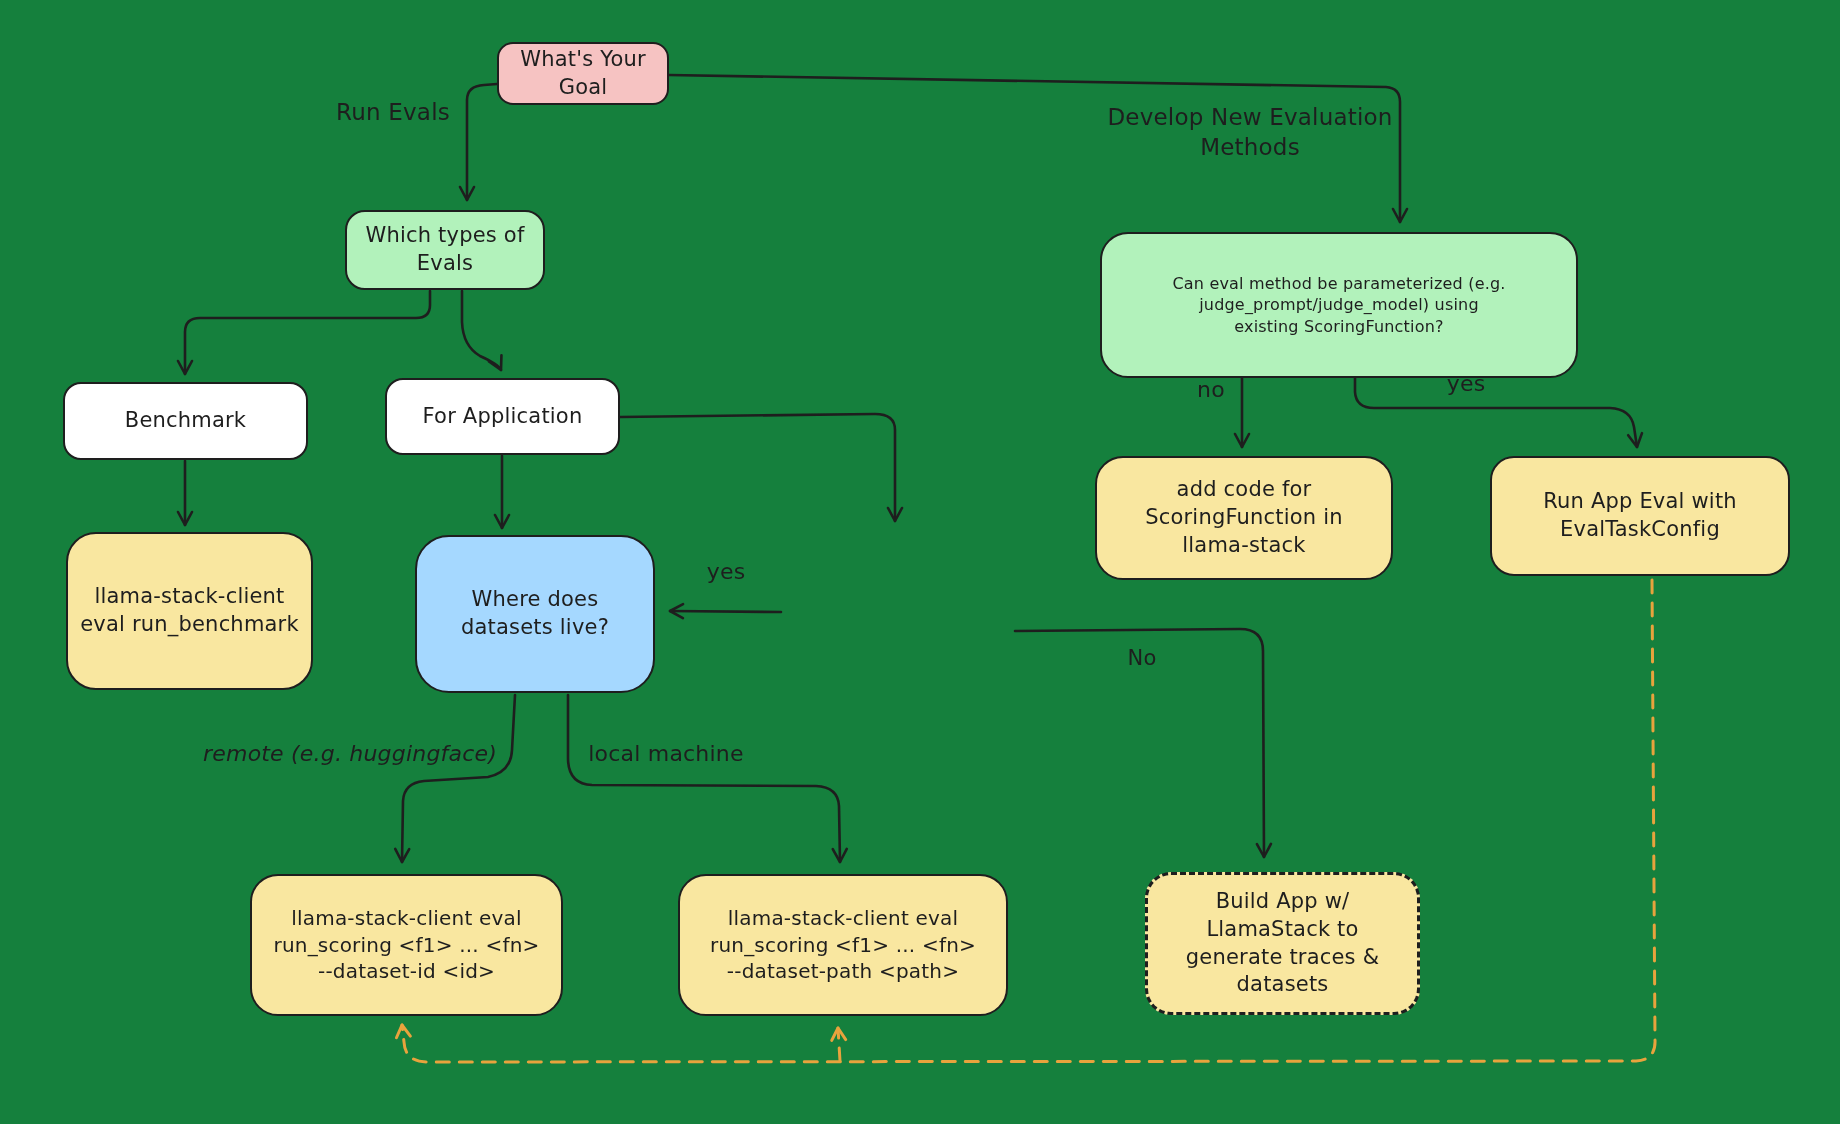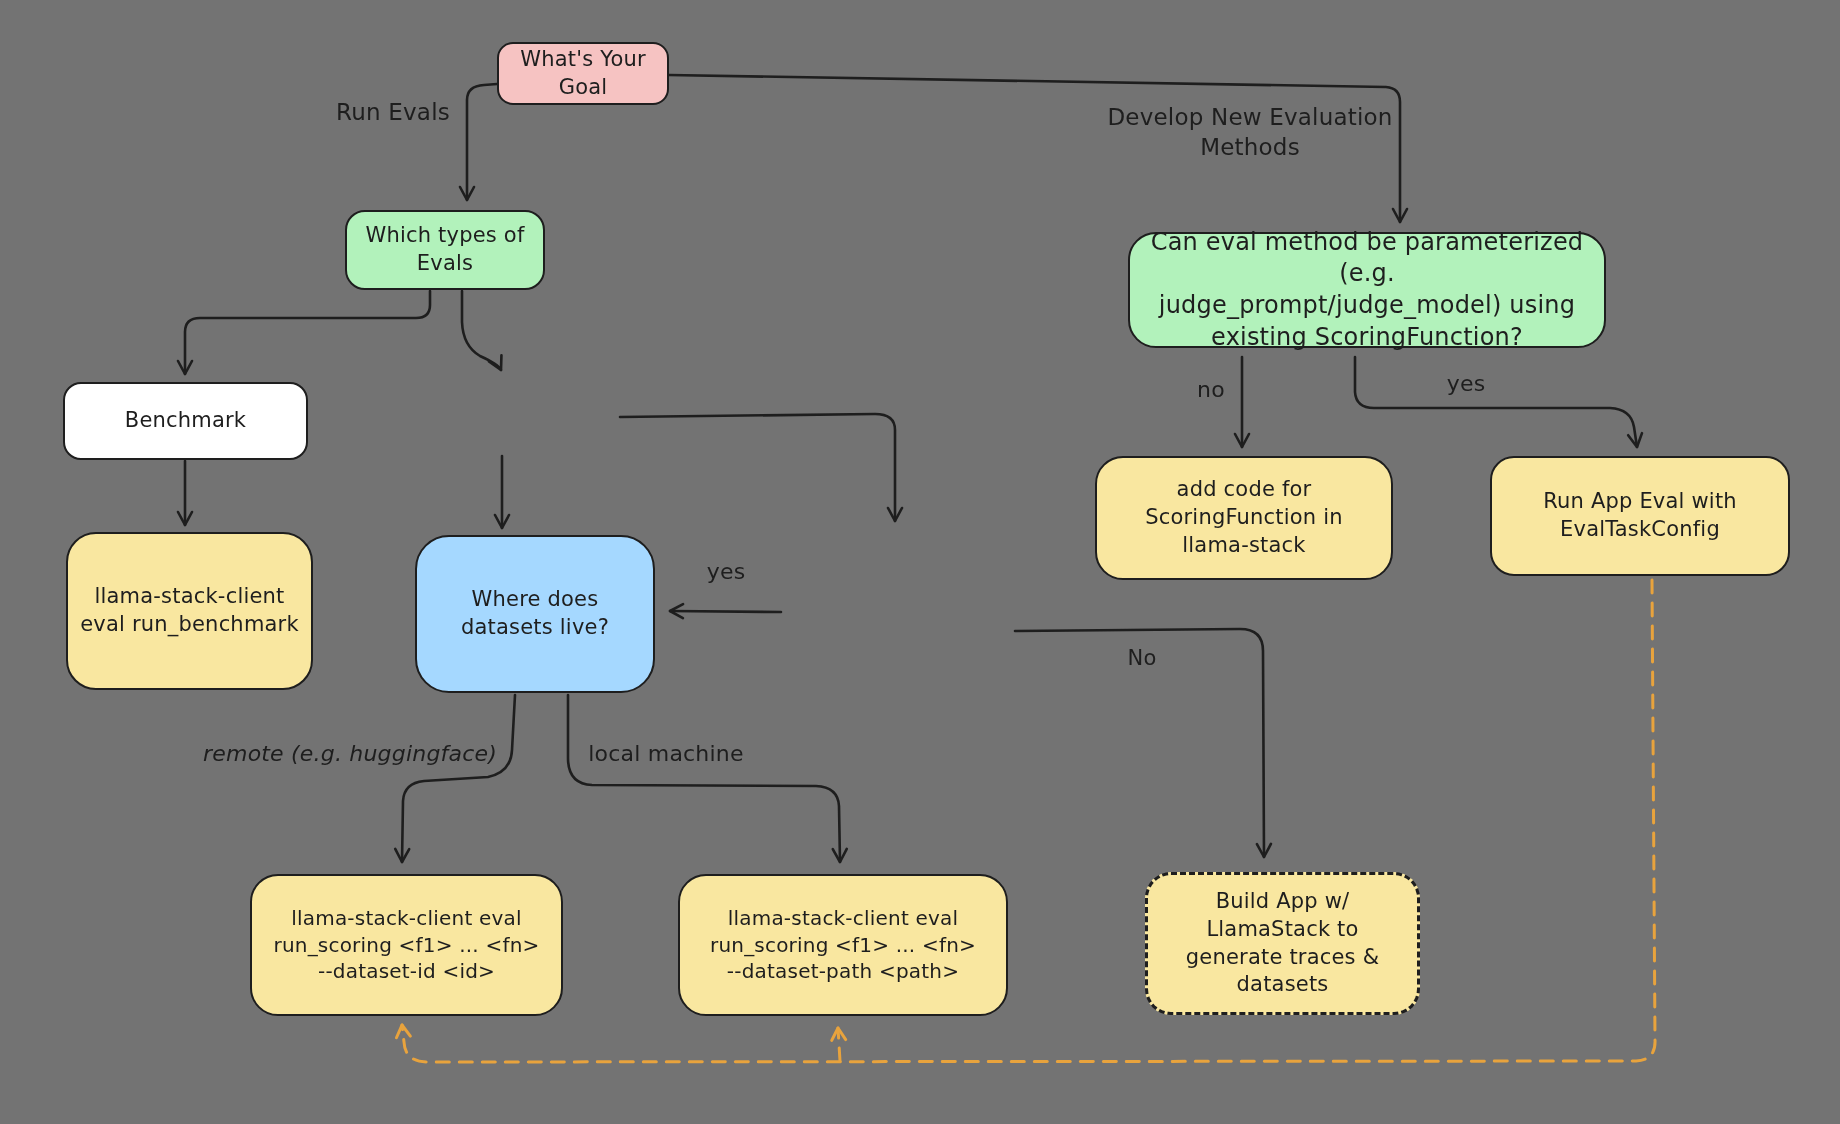--- a/index.html
+++ b/index.html
@@ -1,32 +1,32 @@
 <!DOCTYPE html>
 <html><head>
 <meta charset="utf-8">
 <style>
   html,body{margin:0;padding:0;background:#fcfcfa;}
-  #canvas{position:relative;width:1840px;height:1124px;background:#737373;overflow:hidden;
+  #canvas{position:relative;width:1840px;height:1124px;background:#15803d;overflow:hidden;
           font-family:"DejaVu Sans","Liberation Sans",sans-serif;color:#1e1e1e;}
   #edges{position:absolute;left:0;top:0;z-index:1;}
   .node{position:absolute;z-index:2;display:flex;align-items:center;justify-content:center;
         text-align:center;white-space:pre-line;border:2.6px solid #1e1e1e;border-radius:26px;
         font-size:21px;line-height:1.32;padding:4px 10px;box-sizing:border-box;letter-spacing:.2px;}
   .fill-pink{background:#f6c3c2;}
   .fill-green{background:#b2f2bb;}
   .fill-yellow{background:#f9e7a0;}
   .fill-blue{background:#a5d8ff;}
   .fill-white{background:#ffffff;}
   .elabel{position:absolute;z-index:2;white-space:pre-line;text-align:center;
           font-size:22px;line-height:1.3;letter-spacing:.2px;}
 
   #n-goal{left:497px;top:42px;width:172px;height:63px;border-radius:16px;}
   #n-which-types{left:345px;top:210px;width:200px;height:80px;border-radius:20px;}
-  #n-can-eval{left:1100px;top:232px;width:478px;height:116px;border-radius:28px;font-size:24px;margin-left:28px;}
+  #n-can-eval{left:1100px;top:232px;width:478px;height:146px;border-radius:28px;font-size:16px;}
   #n-benchmark{left:63px;top:382px;width:245px;height:78px;border-radius:18px;}
   #n-for-application{left:385px;top:378px;width:235px;height:77px;border-radius:18px;}
   #n-add-code{left:1095px;top:456px;width:298px;height:124px;border-radius:28px;}
   #n-run-app-eval{left:1490px;top:456px;width:300px;height:120px;border-radius:24px;}
   #n-run-benchmark{left:66px;top:532px;width:247px;height:158px;border-radius:30px;}
   #n-where-datasets{left:415px;top:535px;width:240px;height:158px;border-radius:34px;}
   #n-have-datasets{left:783px;top:530px;width:230px;height:157px;border-radius:34px;}
   #n-run-scoring-id{left:250px;top:874px;width:313px;height:142px;border-radius:28px;font-size:20px;}
   #n-run-scoring-path{left:678px;top:874px;width:330px;height:142px;border-radius:28px;font-size:20px;}
   #n-build-app{left:1145px;top:872px;width:275px;height:143px;border-radius:26px;
@@ -77,20 +77,21 @@
   </svg>
 
   <div class="node fill-pink" id="n-goal">What's Your
 Goal</div>
   <div class="node fill-green" id="n-which-types">Which types of
 Evals</div>
   <div class="node fill-green" id="n-can-eval">Can eval method be parameterized (e.g.
 judge_prompt/judge_model) using
 existing ScoringFunction?</div>
   <div class="node fill-white" id="n-benchmark">Benchmark</div>
+  <div class="node fill-white" id="n-for-application">For Application</div>
   <div class="node fill-yellow" id="n-add-code">add code for
 ScoringFunction in
 llama-stack</div>
   <div class="node fill-yellow" id="n-run-app-eval">Run App Eval with
 EvalTaskConfig</div>
   <div class="node fill-yellow" id="n-run-benchmark">llama-stack-client
 eval run_benchmark</div>
   <div class="node fill-blue" id="n-where-datasets">Where does
 datasets live?</div>
   <div class="node fill-yellow" id="n-run-scoring-id">llama-stack-client eval

